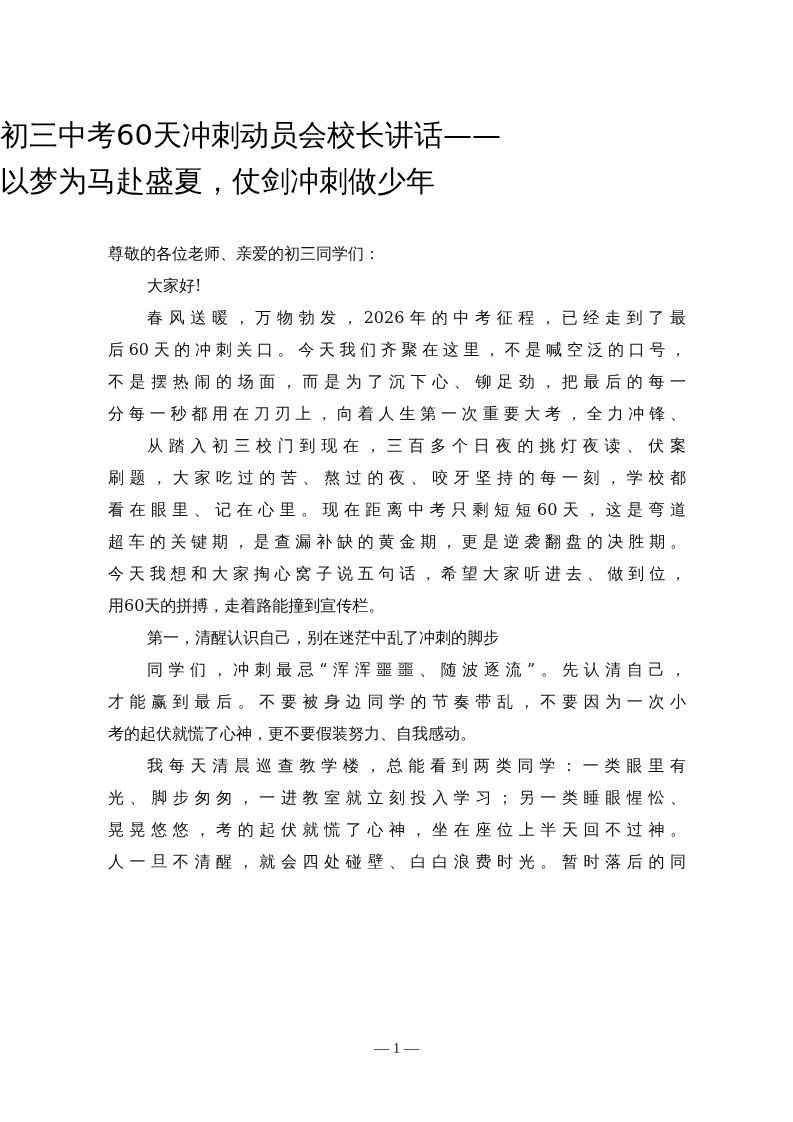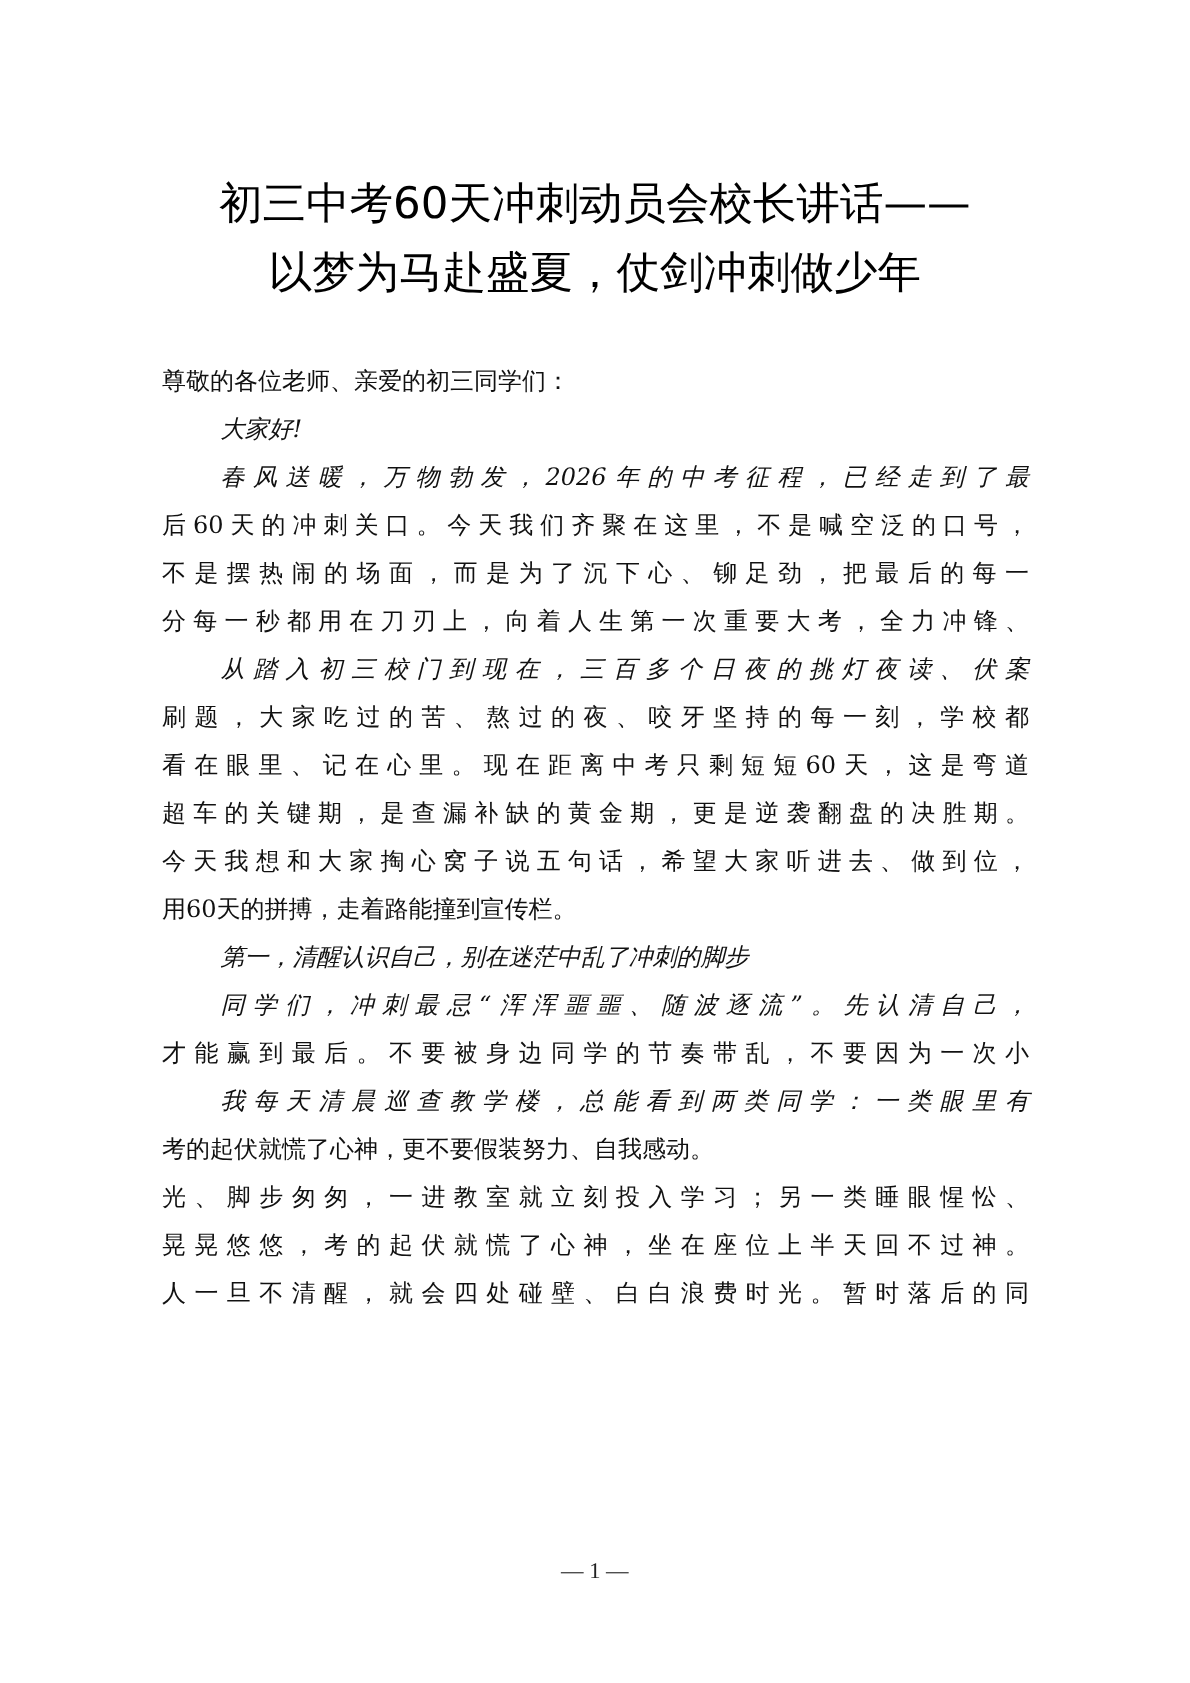--- a/index.html
+++ b/index.html
@@ -1,25 +1,25 @@
 <!DOCTYPE html>
 <html><head>
 <meta charset="utf-8">
 <style>
   html, body { margin: 0; padding: 0; background: #ffffff; }
   body { width: 793px; height: 1122px; position: relative; overflow: hidden;
          font-family: "DejaVu Serif", "Liberation Serif", serif; color: #111; }
-  .title { position: absolute; left: 0; width: 793px; top: 112px; text-align: center;
+  .title { position: absolute; left: 0; width: 793px; top: 112px; text-align: left;
            font-size: 29px; line-height: 46px; letter-spacing: 0px; color: #000;
            font-family: "DejaVu Sans", "Liberation Sans", sans-serif; }
   .body-text { position: absolute; left: 108px; width: 578px; top: 238px; }
   .line { height: 32px; line-height: 32px; font-size: 16px; white-space: nowrap;
           text-align: justify; text-align-last: justify; letter-spacing: 0px; }
   .line.last { text-align-last: left; }
-  .line.indent { padding-left: 39px; font-style: italic; }
+  .line.indent { padding-left: 39px; }
   .page-num { position: absolute; left: 0; width: 793px; top: 1040px; text-align: center;
               font-size: 15px; color: #222; font-family: "Liberation Serif", serif; }
 </style>
 </head>
 <body>
 
 <div class="title">
   <div>初三中考60天冲刺动员会校长讲话——</div>
   <div>以梦为马赴盛夏，仗剑冲刺做少年</div>
 </div>
@@ -33,20 +33,20 @@
     <div class="line">分每一秒都用在刀刃上，向着人生第一次重要大考，全力冲锋、</div>
     <div class="line indent">从踏入初三校门到现在，三百多个日夜的挑灯夜读、伏案</div>
     <div class="line">刷题，大家吃过的苦、熬过的夜、咬牙坚持的每一刻，学校都</div>
     <div class="line">看在眼里、记在心里。现在距离中考只剩短短60天，这是弯道</div>
     <div class="line">超车的关键期，是查漏补缺的黄金期，更是逆袭翻盘的决胜期。</div>
     <div class="line">今天我想和大家掏心窝子说五句话，希望大家听进去、做到位，</div>
     <div class="line last">用60天的拼搏，走着路能撞到宣传栏。</div>
     <div class="line indent last">第一，清醒认识自己，别在迷茫中乱了冲刺的脚步</div>
     <div class="line indent">同学们，冲刺最忌“浑浑噩噩、随波逐流”。先认清自己，</div>
     <div class="line">才能赢到最后。不要被身边同学的节奏带乱，不要因为一次小</div>
+    <div class="line last">考的起伏就慌了心神，更不要假装努力、自我感动。</div>
     <div class="line indent">我每天清晨巡查教学楼，总能看到两类同学：一类眼里有</div>
-    <div class="line last">考的起伏就慌了心神，更不要假装努力、自我感动。</div>
     <div class="line">光、脚步匆匆，一进教室就立刻投入学习；另一类睡眼惺忪、</div>
     <div class="line">晃晃悠悠，考的起伏就慌了心神，坐在座位上半天回不过神。</div>
     <div class="line">人一旦不清醒，就会四处碰壁、白白浪费时光。暂时落后的同</div>
   </div>
 
 <div class="page-num">— 1 —</div>
 
 </body></html>

